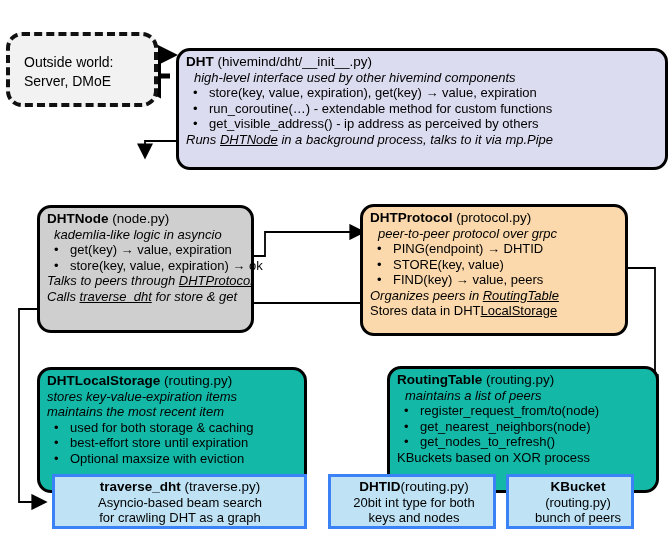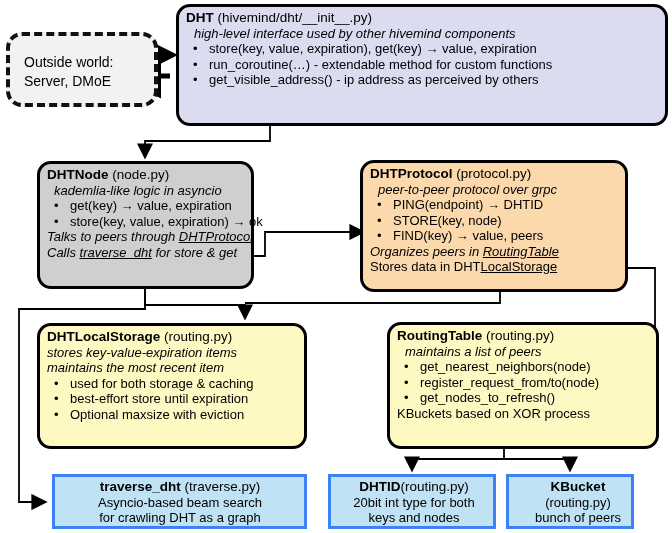--- a/index.html
+++ b/index.html
@@ -4,28 +4,28 @@
 <title>hivemind DHT architecture diagram</title>
 <style>
   html,body{margin:0;padding:0;background:#ffffff;}
   body{width:672px;height:533px;position:relative;overflow:hidden;
        font-family:"Liberation Sans","DejaVu Sans",sans-serif;
        color:#000;-webkit-font-smoothing:antialiased;}
   #canvas{position:absolute;left:0;top:0;width:672px;height:533px;}
   svg.wires{position:absolute;left:0;top:0;width:672px;height:533px;overflow:visible;}
 
   .box{position:absolute;box-sizing:border-box;border:3px solid #000;}
-  .rounded{border-radius:14px;}
+  .rounded{border-radius:14px;margin-top:44px;}
   .dashed{border:4px dashed #111;border-radius:16px;background:#f2f2f2;}
   .sharp{border:3px solid #3b82f6;border-radius:0;}
 
   .c-lav{background:#dcdcf0;}
   .c-grey{background:#cfcfcf;}
   .c-orange{background:#fbd9ac;}
-  .c-yellow{background:#fef9c3;}
+  .c-yellow{background:#14b8a6;}
   .c-blue{background:#bfe3f5;}
 
   .inner{padding:3px 6px 2px 7px;}
   .ttl{font-size:13.5px;line-height:15.5px;white-space:nowrap;}
   .ttl b{font-weight:bold;}
   .sub{font-style:italic;font-size:13px;line-height:15.5px;white-space:nowrap;}
   .line{font-size:13px;line-height:15.5px;white-space:nowrap;}
   .line.it{font-style:italic;}
   .bul{font-size:13px;line-height:15.5px;white-space:nowrap;padding-left:7px;}
   .bul .d{display:inline-block;width:16px;}
@@ -98,20 +98,21 @@
   <div class="box rounded c-lav" id="dht">
     <div class="inner">
       <div class="ttl">
         <b>DHT</b>
         <span>(hivemind/dht/__init__.py)</span>
       </div>
       <div class="sub" style="padding-left:8px">high-level interface used by other hivemind components</div>
       <div class="bul"><span class="d">•</span><span>store(key, value, expiration), get(key) → value, expiration</span></div>
       <div class="bul"><span class="d">•</span><span>run_coroutine(…) - extendable method for custom functions</span></div>
       <div class="bul"><span class="d">•</span><span>get_visible_address() - ip address as perceived by others</span></div>
+      <div class="line it"><span>Runs </span><span class="u">DHTNode</span><span> in a background process, talks to it via mp.Pipe</span></div>
     </div>
   </div>
 
   <div class="box rounded c-grey" id="dhtnode">
     <div class="inner">
       <div class="ttl">
         <b>DHTNode</b>
         <span>(node.py)</span>
       </div>
       <div class="sub" style="padding-left:7px">kademlia-like logic in asyncio</div>
@@ -123,21 +124,21 @@
   </div>
 
   <div class="box rounded c-orange" id="dhtproto">
     <div class="inner">
       <div class="ttl">
         <b>DHTProtocol</b>
         <span>(protocol.py)</span>
       </div>
       <div class="sub" style="padding-left:8px">peer-to-peer protocol over grpc</div>
       <div class="bul"><span class="d">•</span><span>PING(endpoint) → DHTID</span></div>
-      <div class="bul"><span class="d">•</span><span>STORE(key, node)</span></div>
+      <div class="bul"><span class="d">•</span><span>STORE(key, value)</span></div>
       <div class="bul"><span class="d">•</span><span>FIND(key) → value, peers</span></div>
       <div class="line it"><span>Organizes peers in </span><span class="u">RoutingTable</span></div>
       <div class="line"><span>Stores data in DHT</span><span class="u">LocalStorage</span></div>
     </div>
   </div>
 
   <div class="box rounded c-yellow" id="dhtstore">
     <div class="inner">
       <div class="ttl">
         <b>DHTLocalStorage</b>
@@ -151,22 +152,22 @@
     </div>
   </div>
 
   <div class="box rounded c-yellow" id="routing">
     <div class="inner">
       <div class="ttl">
         <b>RoutingTable</b>
         <span>(routing.py)</span>
       </div>
       <div class="sub" style="padding-left:8px">maintains a list of peers</div>
+      <div class="bul"><span class="d">•</span><span>register_request_from/to(node)</span></div>
       <div class="bul"><span class="d">•</span><span>get_nearest_neighbors(node)</span></div>
-      <div class="bul"><span class="d">•</span><span>register_request_from/to(node)</span></div>
       <div class="bul"><span class="d">•</span><span>get_nodes_to_refresh()</span></div>
       <div class="line">KBuckets based on XOR process</div>
     </div>
   </div>
 
   <div class="box sharp c-blue" id="traverse">
     <div class="inner ctr" style="padding-top:2px">
       <div class="ttl">
         <b>traverse_dht</b>
         <span>(traverse.py)</span>

